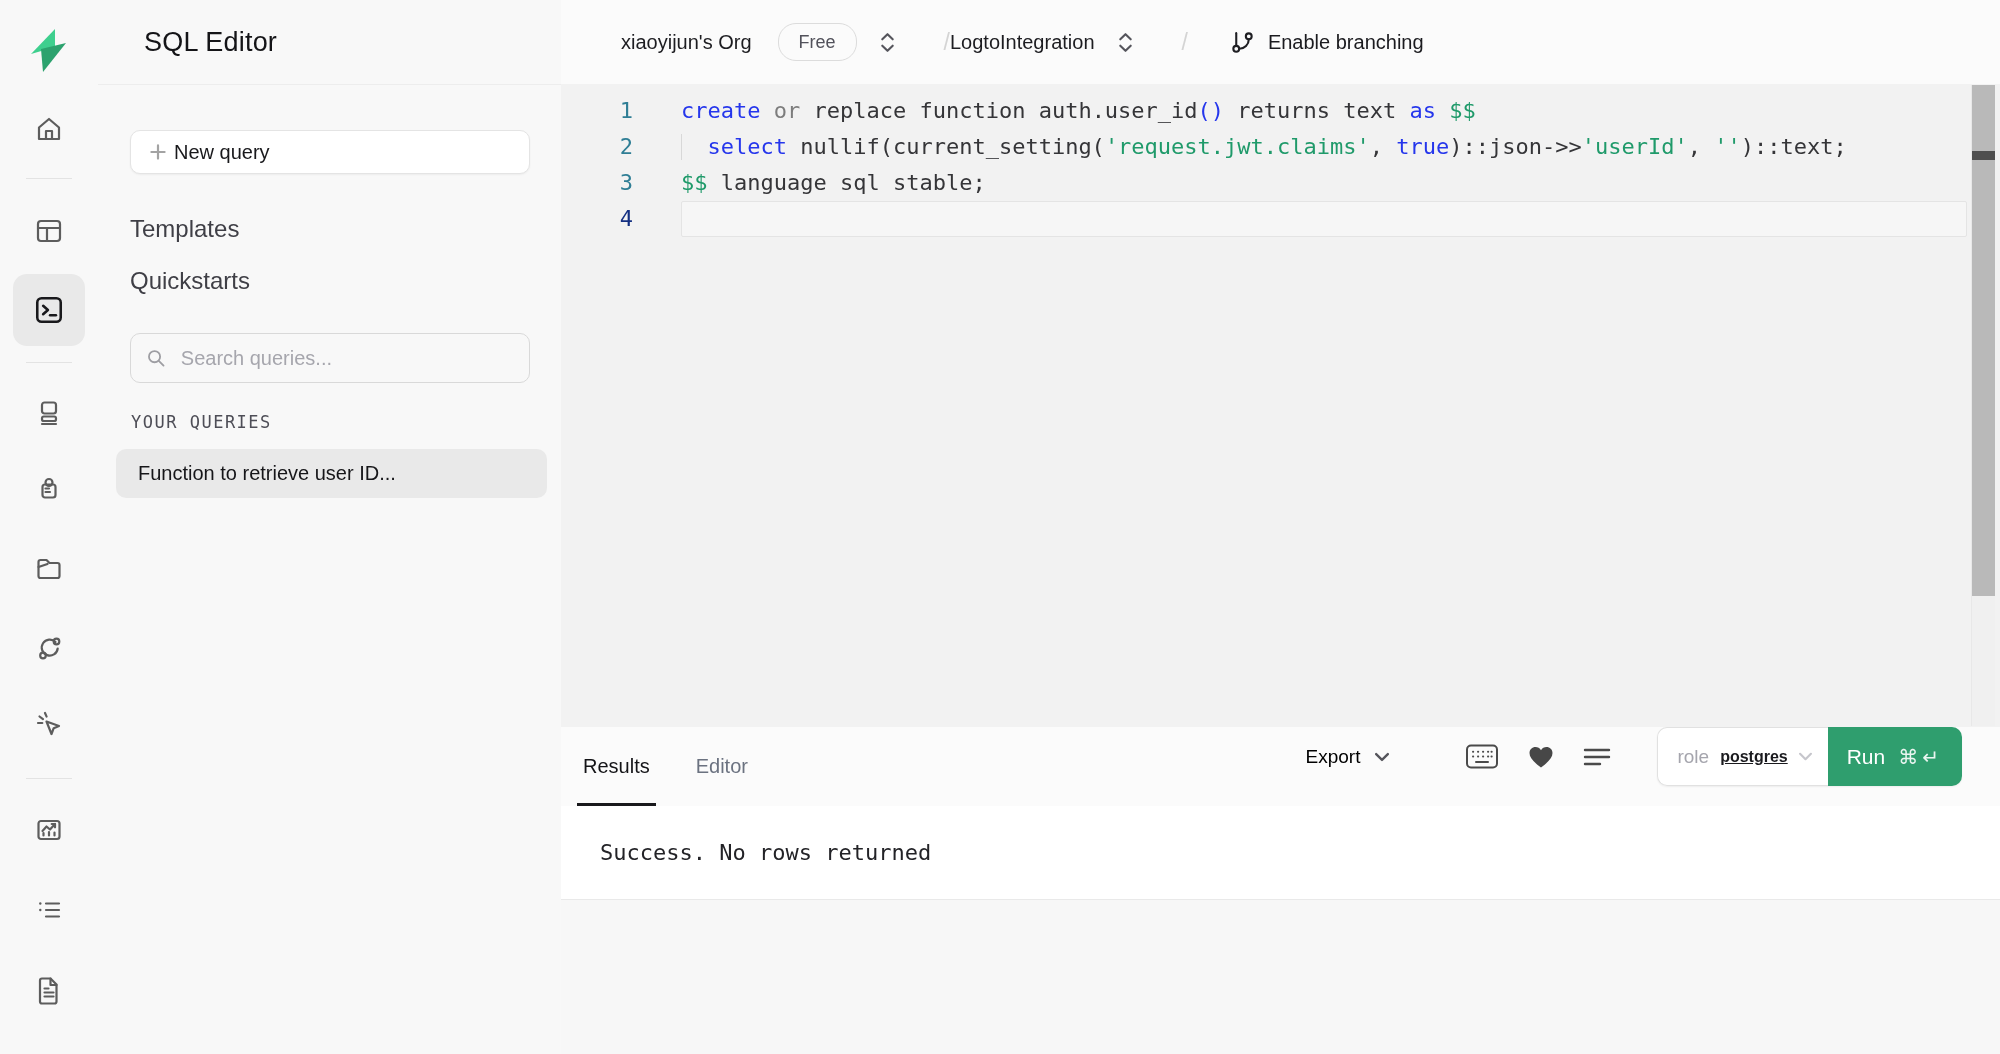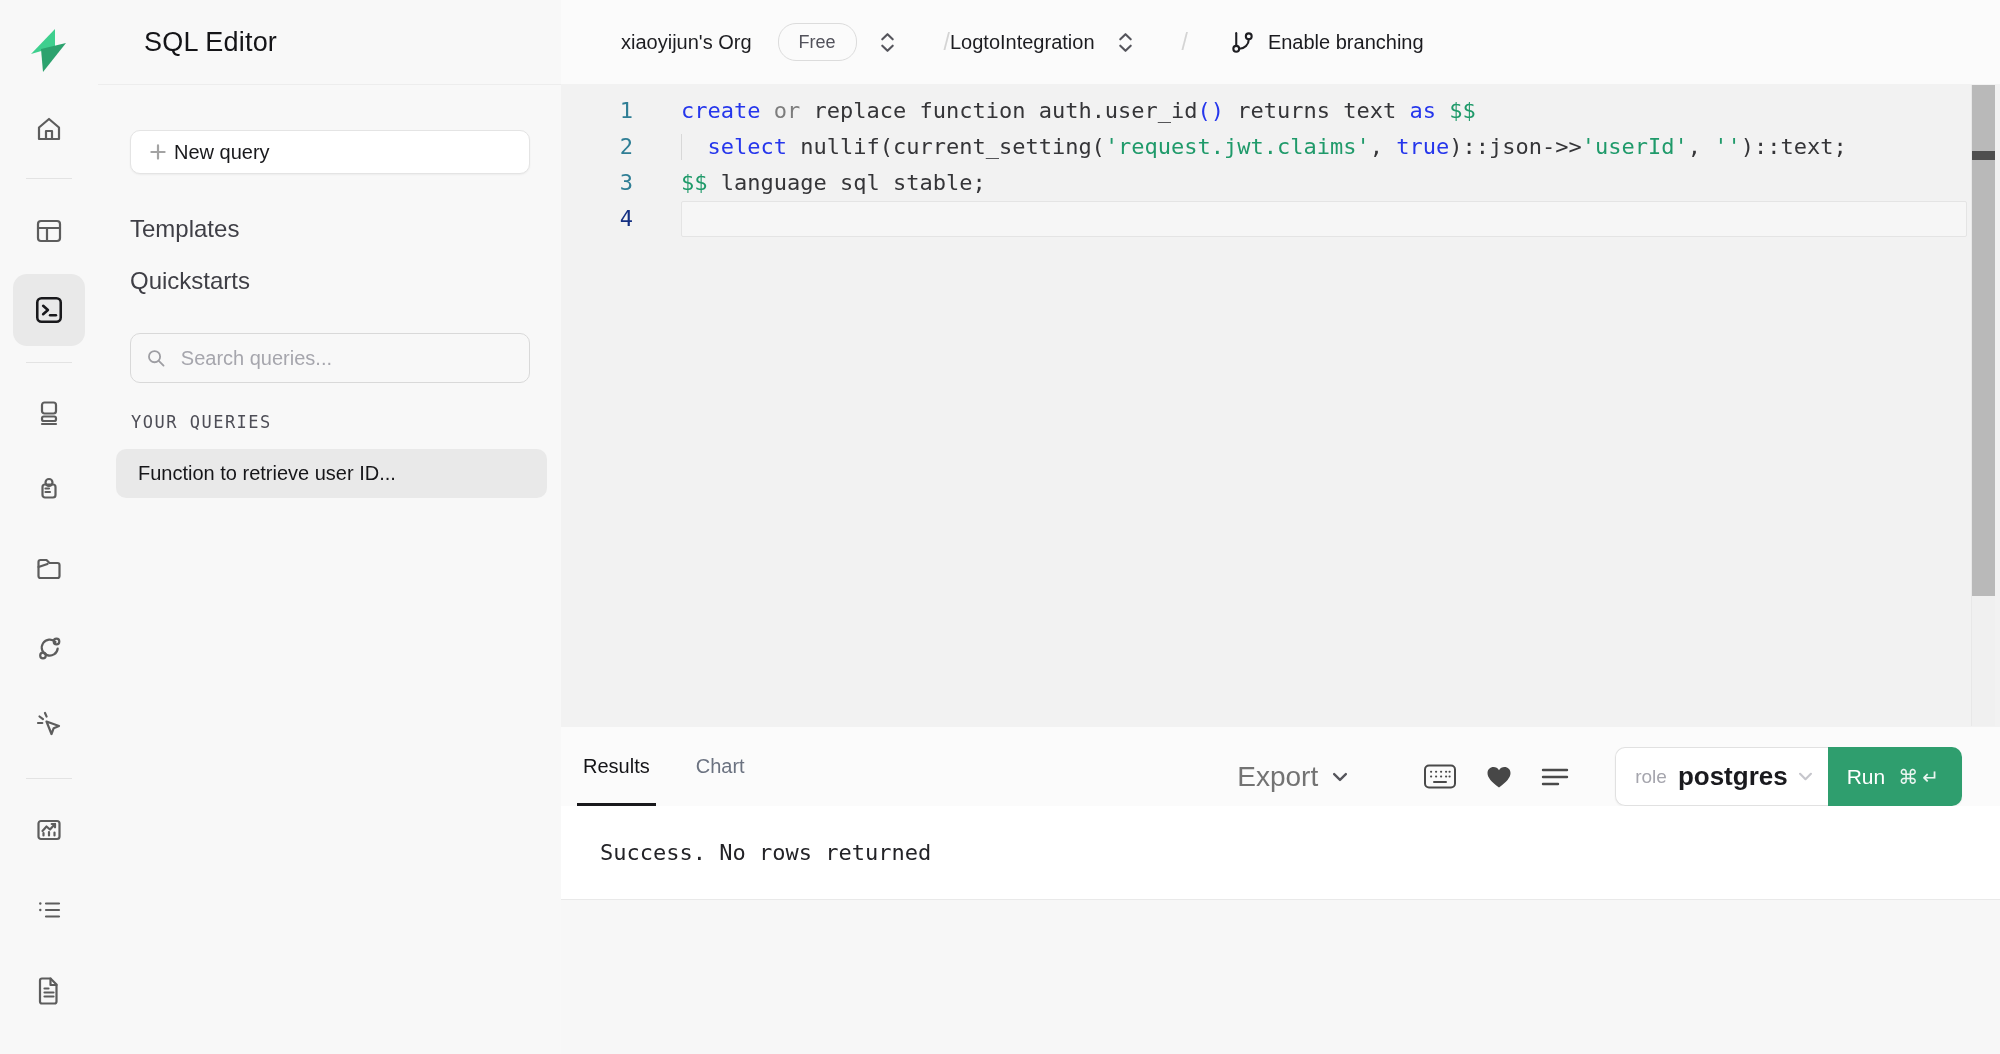--- a/index.html
+++ b/index.html
@@ -63,34 +63,34 @@
   .tk-st{color:var(--string,#1f9a6a);}
   .tk-cm{color:var(--muted,#7d7d7d);}
   .tk-pl{color:#353538;}
   .sb-track{position:absolute;right:5px;top:1px;width:23px;height:641px;background:#f0f0f0;
             border-left:1px solid #e8e8e8;cursor:pointer;}
   .sb-thumb{position:absolute;left:0;top:0;width:100%;height:511px;background:#b9b9b9;}
   .sb-marker{position:absolute;left:0;top:66px;width:100%;height:9px;background:#4f4f4f;}
 
   
   .toolbar{position:absolute;left:561px;right:0;top:727px;height:79px;background:#fbfbfb;
-           border-bottom:1px solid #0369a1;display:flex;align-items:flex-end;padding-left:16px;}
+           border-bottom:1px solid #0369a1;display:flex;align-items:flex-start;padding-left:16px;}
   .tab{position:relative;height:100%;display:flex;align-items:center;padding:0 6px;margin-right:34px;
        font-size:20px;color:#6b7280;cursor:pointer;}
   .tab.active{color:#141417;}
   .tab.active::after{content:"";position:absolute;left:0;right:0;bottom:0;height:3px;background:#19191c;}
   .toolbar-right{margin-left:auto;display:flex;align-items:center;padding-right:38px;}
-  .export-btn{display:flex;align-items:center;gap:15px;font-size:28px;color:#737373;cursor:pointer;}
+  .export-btn{display:flex;align-items:center;gap:15px;font-size:19px;color:#000000;cursor:pointer;}
   .icon-btn{cursor:pointer;color:#4a4a4a;}
   .role-run{display:flex;height:59px;margin-left:46px;border-radius:10px;
             box-shadow:0 1px 2px rgba(0,0,0,.06);}
   .role-select{display:flex;align-items:center;gap:11px;background:#fff;border:1px solid #e1e1e1;
                border-right:none;border-radius:10px 0 0 10px;padding:0 16px 0 19px;cursor:pointer;}
   .role-label{font-size:19px;color:#a5a5ad;}
-  .role-value{font-size:26px;font-weight:600;color:#1a1a1e;}
+  .role-value{font-size:16px;font-weight:600;color:#1a1a1e;text-decoration:underline;}
   .run-btn{display:flex;align-items:center;gap:13px;background:var(--brand-green,#2f9e6e);color:#fff;
            border-radius:0 10px 10px 0;padding:0 19px;cursor:pointer;}
   .run-label{font-size:21px;}
   .run-keys{font-size:20px;opacity:.9;letter-spacing:4px;}
 
   
   .result-row{position:absolute;left:561px;right:0;top:806px;height:93px;background:#fff;
               border-bottom:1px solid #e9e9e9;display:flex;align-items:center;padding-left:39px;
               font-family:"DejaVu Sans Mono",monospace;font-size:22px;color:#232327;}
   .result-footer{position:absolute;left:561px;right:0;top:900px;bottom:0;background:#f7f7f7;}
@@ -295,21 +295,21 @@
       <div class="sb-thumb"></div>
       <div class="sb-marker"></div>
     </div>
   </section>
 
   <div class="toolbar">
     <div class="tab active">
       <span>Results</span>
     </div>
     <div class="tab">
-      <span>Chart</span>
+      <span>Editor</span>
     </div>
 
     <div class="toolbar-right">
       <div class="export-btn">
         <span>Export</span>
         <svg width="14" height="10" viewBox="0 0 12 8" fill="none" stroke="#55555c" stroke-width="2" stroke-linecap="round" stroke-linejoin="round">
           <path d="M1 1.5l5 5 5-5"></path>
         </svg>
       </div>
 

